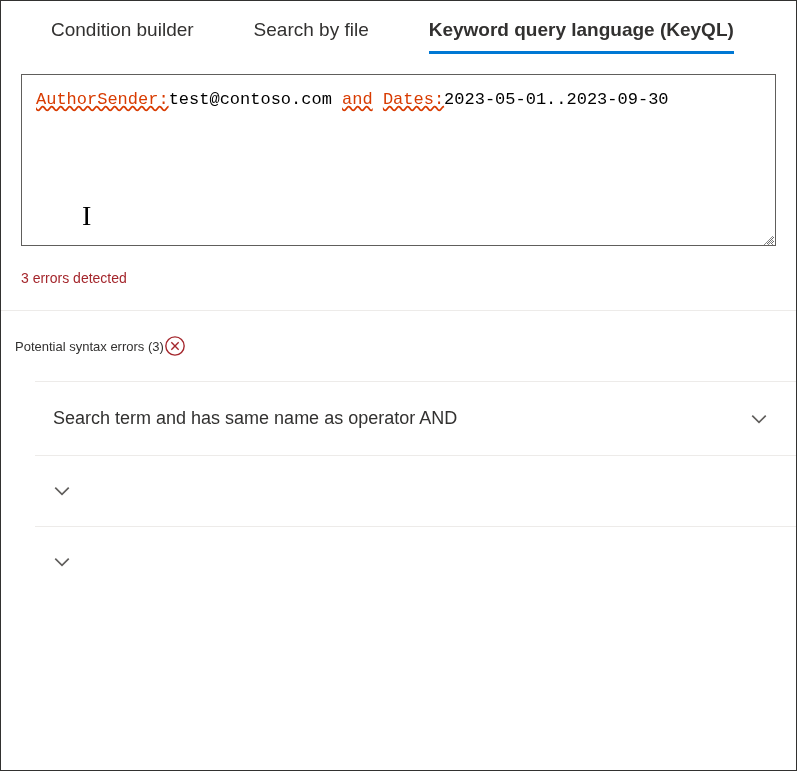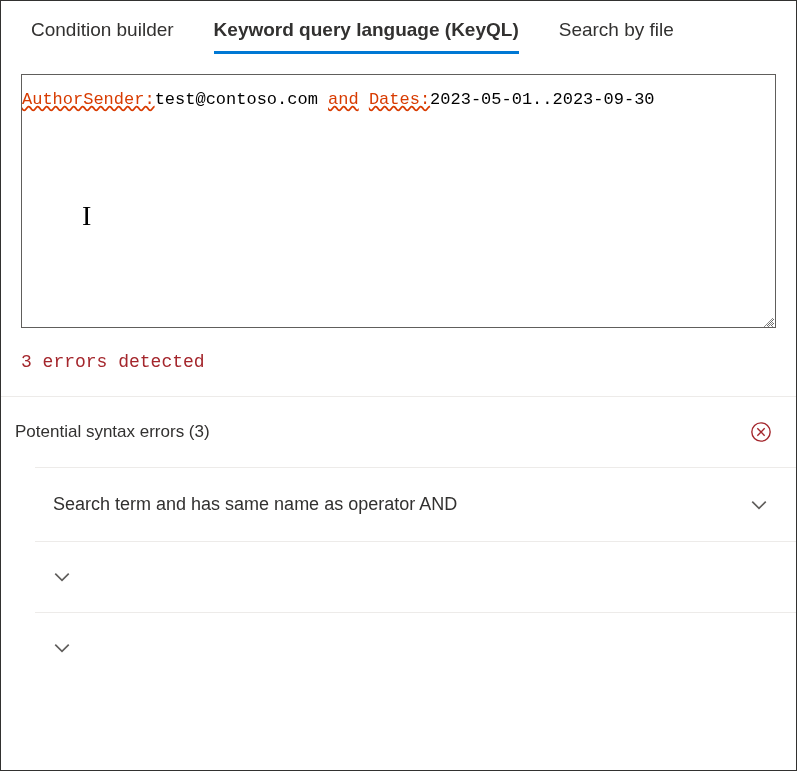--- a/index.html
+++ b/index.html
@@ -12,43 +12,44 @@
       font-size: 14px;
       color: #323130;
       background: #ffffff;
       width: 797px;
       height: 771px;
       border: 1px solid #323130;
       overflow: hidden;
     }
     .tabs {
       display: flex;
-      gap: 40px;
+      gap: 60px;
       padding: 18px 30px 0 30px;
       border-bottom: none;
+      margin-left: 20px;
     }
     .tab {
       font-size: 19px;
       padding-bottom: 10px;
       cursor: pointer;
       color: #323130;
       border-bottom: 3px solid transparent;
     }
     .tab.active {
       font-weight: 600;
       border-bottom: 3px solid #0078d4;
     }
     .query-area {
       margin: 20px 20px 0 20px;
     }
     .query-box {
       width: 100%;
-      height: 254px;
+      height: 172px;
       border: 1px solid #605e5c;
-      padding: 12px 0;
+      padding: 12px 14px;
       font-family: "Consolas", "Courier New", monospace;
       font-size: 17px;
       line-height: 1.5;
       resize: both;
       overflow: auto;
       position: relative;
     }
     .query-box .kw {
       color: #d83b01;
       text-decoration: underline;
@@ -78,35 +79,33 @@
       bottom: 2px;
       width: 12px;
       height: 12px;
     }
     .resize-handle svg {
       width: 12px;
       height: 12px;
     }
     .error-summary {
       color: #a4262c;
-      font-size: 18px;
+      font-size: 14px;
       padding: 24px 36px 24px 20px;
-      font-family: Liberation Mono, monospace;
     }
     .divider {
       height: 1px;
       background: #edebe9;
       margin: 0;
     }
     .section-header {
       display: flex;
       align-items: center;
-      justify-content: space-between;
       padding: 24px 24px 24px 14px;
-      font-size: 17px;
+      font-size: 13px;
       color: #323130;
     }
     .close-icon {
       width: 22px;
       height: 22px;
       cursor: pointer;
     }
     .error-list {
       padding: 0 0 0 34px;
     }
@@ -122,22 +121,22 @@
     .chevron-icon {
       width: 18px;
       height: 18px;
     }
   </style>
 </head>
 <body>
 
 <div class="tabs">
   <div class="tab">Condition builder</div>
+  <div class="tab">Search by file</div>
   <div class="tab active">Keyword query language (KeyQL)</div>
-  <div class="tab">Search by file</div>
 </div>
 
 <div class="query-area">
   <div class="query-box">
     <span class="kw">AuthorSender:</span><span class="val">test@contoso.com</span> <span class="op">and</span> <span class="kw">Dates:</span><span class="val">2023-05-01..2023-09-30</span>
     <span class="cursor-ibeam">I</span>
     <span class="resize-handle">
       <svg viewBox="0 0 12 12">
           <path d="M12 0 L0 12 M12 4 L4 12 M12 8 L8 12" stroke="#888" stroke-width="1" fill="none"></path>
         </svg>

